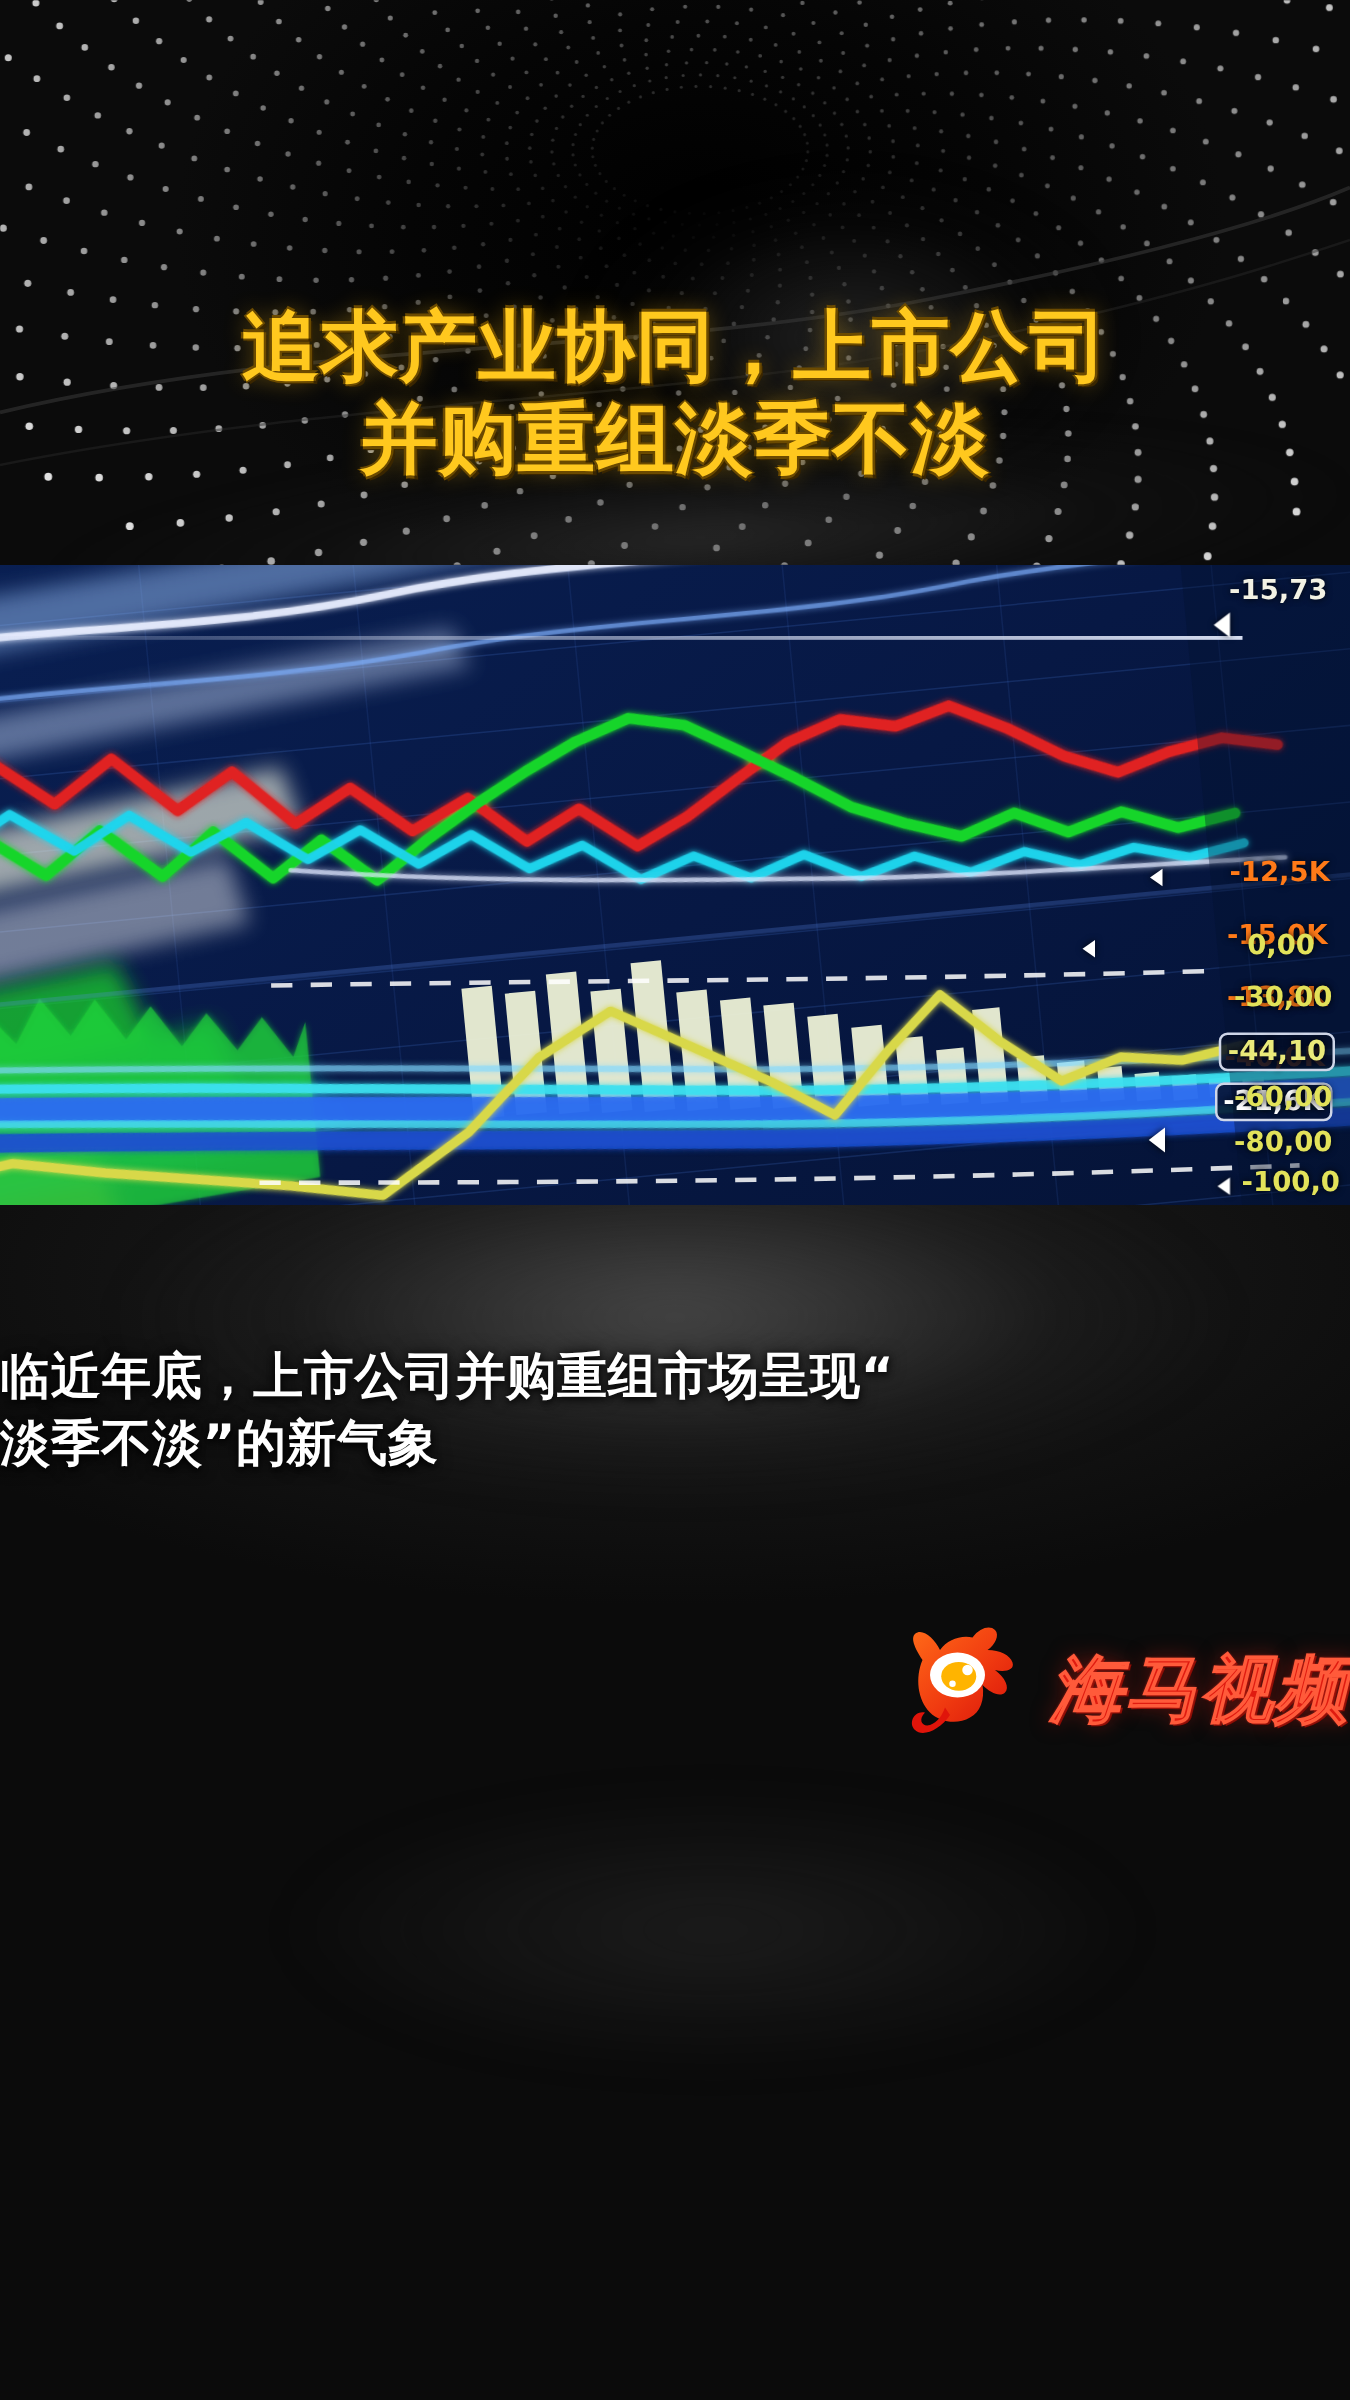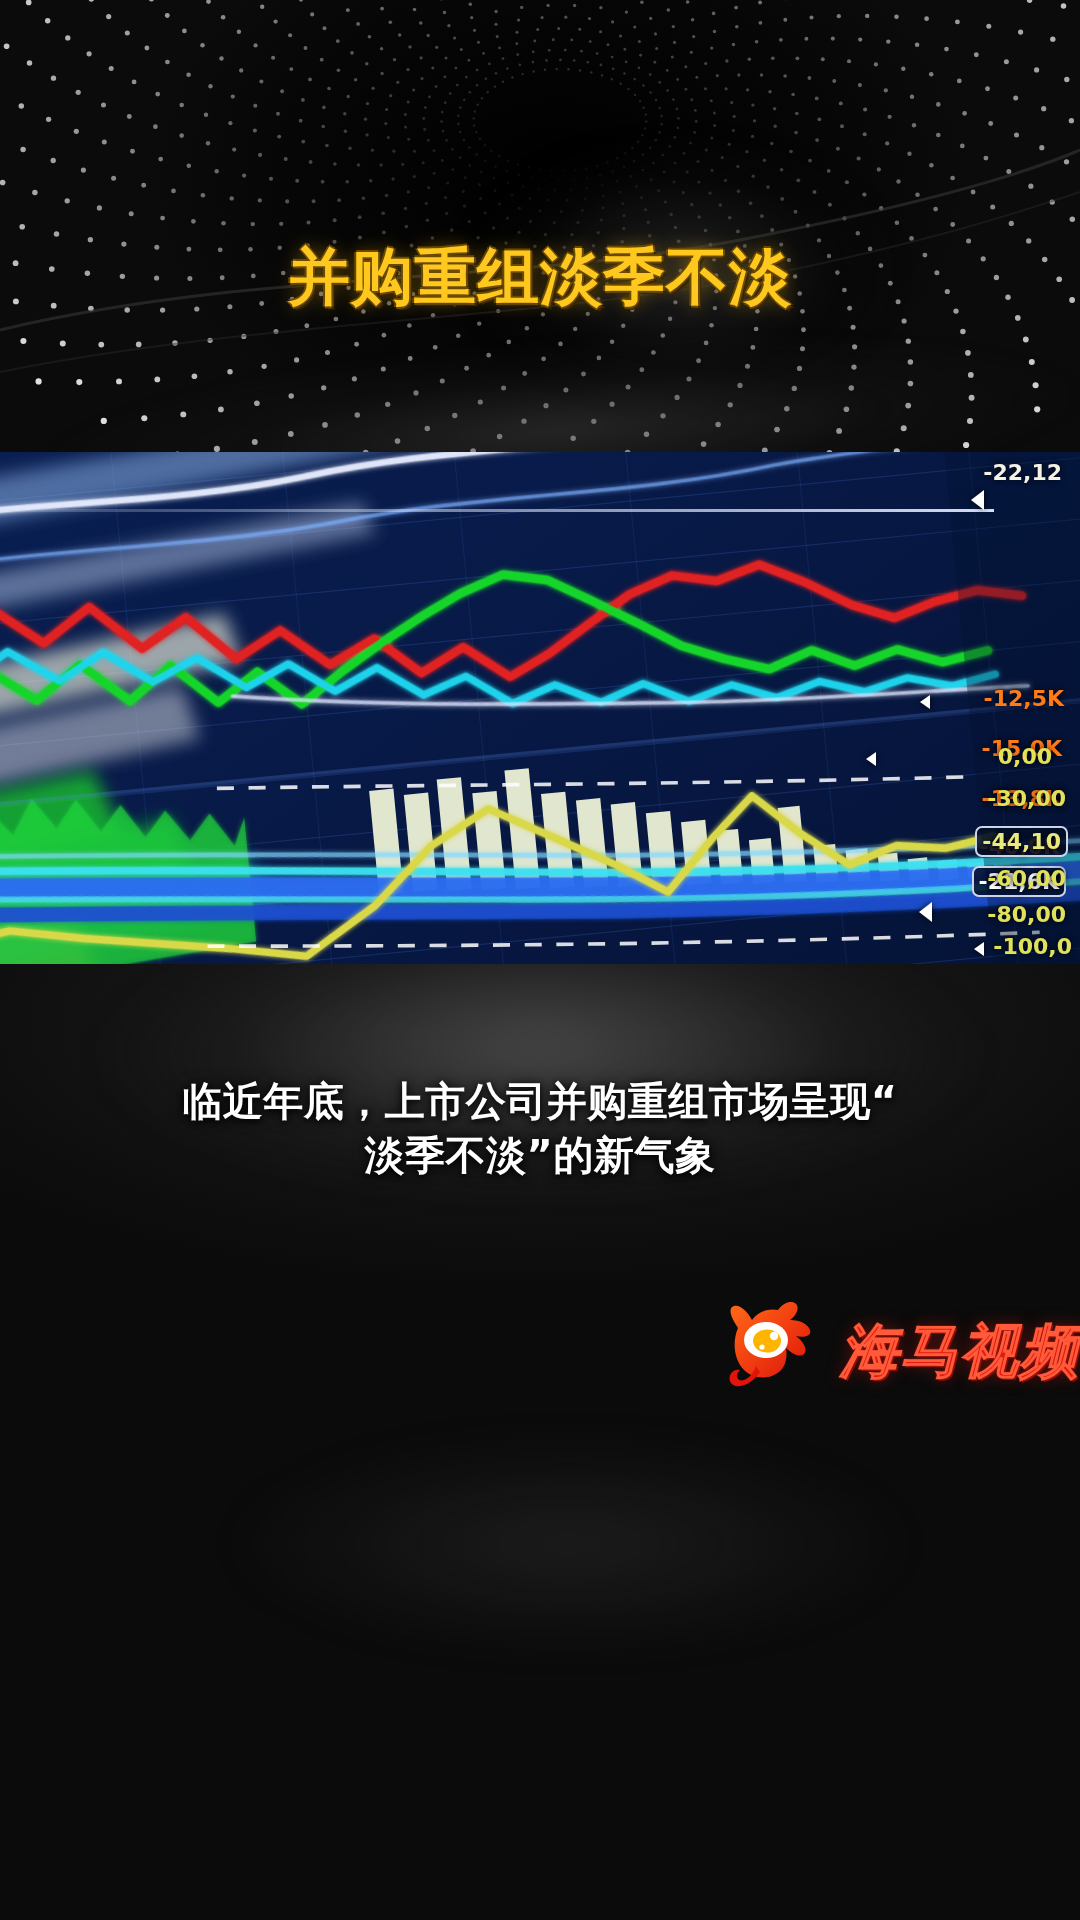--- a/index.html
+++ b/index.html
@@ -175,21 +175,21 @@
     height: 320px;
     background: radial-gradient(ellipse 440px 140px at 50% 50%, rgba(60,60,60,0.35) 0%, rgba(0,0,0,0) 78%);
     filter: blur(18px);
   }
 
   .subtitle-wrap {
     position: absolute;
     left: 0;
     top: 110px;
     width: 1080px;
-    text-align: center;
+    text-align: left;
     z-index: 5;
   }
   .subtitle-line {
     font-family: "DejaVu Sans", "Liberation Sans", sans-serif;
     font-weight: 700;
     font-size: 40px;
     line-height: 54px;
     color: #ffffff;
     letter-spacing: 0.5px;
     text-shadow: 0 2px 6px rgba(0,0,0,0.95), 0 0 14px rgba(0,0,0,0.8);
@@ -1132,20 +1132,21 @@
           <circle cx="903.7" cy="428.2" r="2.97" fill="#ffffff" opacity="0.88"></circle>
           <circle cx="896.8" cy="451.2" r="3.05" fill="#ffffff" opacity="0.90"></circle>
         </g>
       <path d="M 0 330 C 260 268, 520 286, 760 236 C 900 208, 1010 180, 1080 150" fill="none" stroke="#3a3a3a" stroke-width="3" opacity="0.55"></path>
       <path d="M 0 372 C 280 316, 560 322, 800 268 C 940 238, 1020 212, 1080 192" fill="none" stroke="#2b2b2b" stroke-width="2" opacity="0.45"></path>
     </svg>
     <div class="hero-swoosh"></div>
   </div>
 
   <div class="title-wrap">
+    <div class="title-line">追求产业协同，上市公司</div>
     <div class="title-line">并购重组淡季不淡</div>
   </div>
 
   <div class="chart-band">
     <div class="chart-inner">
       <svg width="1080" height="512" viewBox="0 0 1080 512">
         <defs>
           <linearGradient id="bandBlue" x1="0" y1="0" x2="0" y2="1">
             <stop offset="0%" stop-color="#1b5be0" stop-opacity="0.95"></stop>
             <stop offset="100%" stop-color="#0a2a86" stop-opacity="0.55"></stop>
@@ -1271,21 +1272,21 @@
 
         <g stroke="#ffffff" stroke-width="3" stroke-dasharray="14 12" opacity="0.85" fill="none">
           <path d="M 280 292 C 460 306, 640 324, 900 342"></path>
           <path d="M 260 420 C 450 438, 660 458, 940 474"></path>
         </g>
 
         <rect x="900" y="-100" width="320" height="760" fill="#03102e" opacity="0.35"></rect>
       </svg>
     </div>
 
-    <div class="scale-label white" style="right:18px; top:8px;">-22,12</div>
+    <div class="scale-label white" style="right:18px; top:8px;">-15,73</div>
     <div class="marker-tri" style="right:96px; top:38px;"></div>
     <div class="cursor-line" style="right:86px; top:57px; width:1000px;"></div>
 
     <div class="marker-tri sm" style="right:150px; top:243px;"></div>
     <div class="scale-label orange" style="right:16px; top:234px;">-12,5K</div>
     <div class="scale-label orange" style="right:18px; top:284px;">-15,0K</div>
     <div class="scale-label orange" style="right:18px; top:334px;">-13,8K</div>
     <div class="scale-label orange" style="right:20px; top:382px;">-40,0K</div>
     <div class="scale-label boxed" style="right:14px; top:414px;">-21,6K</div>
     <div class="marker-tri" style="right:148px; top:450px;"></div>

